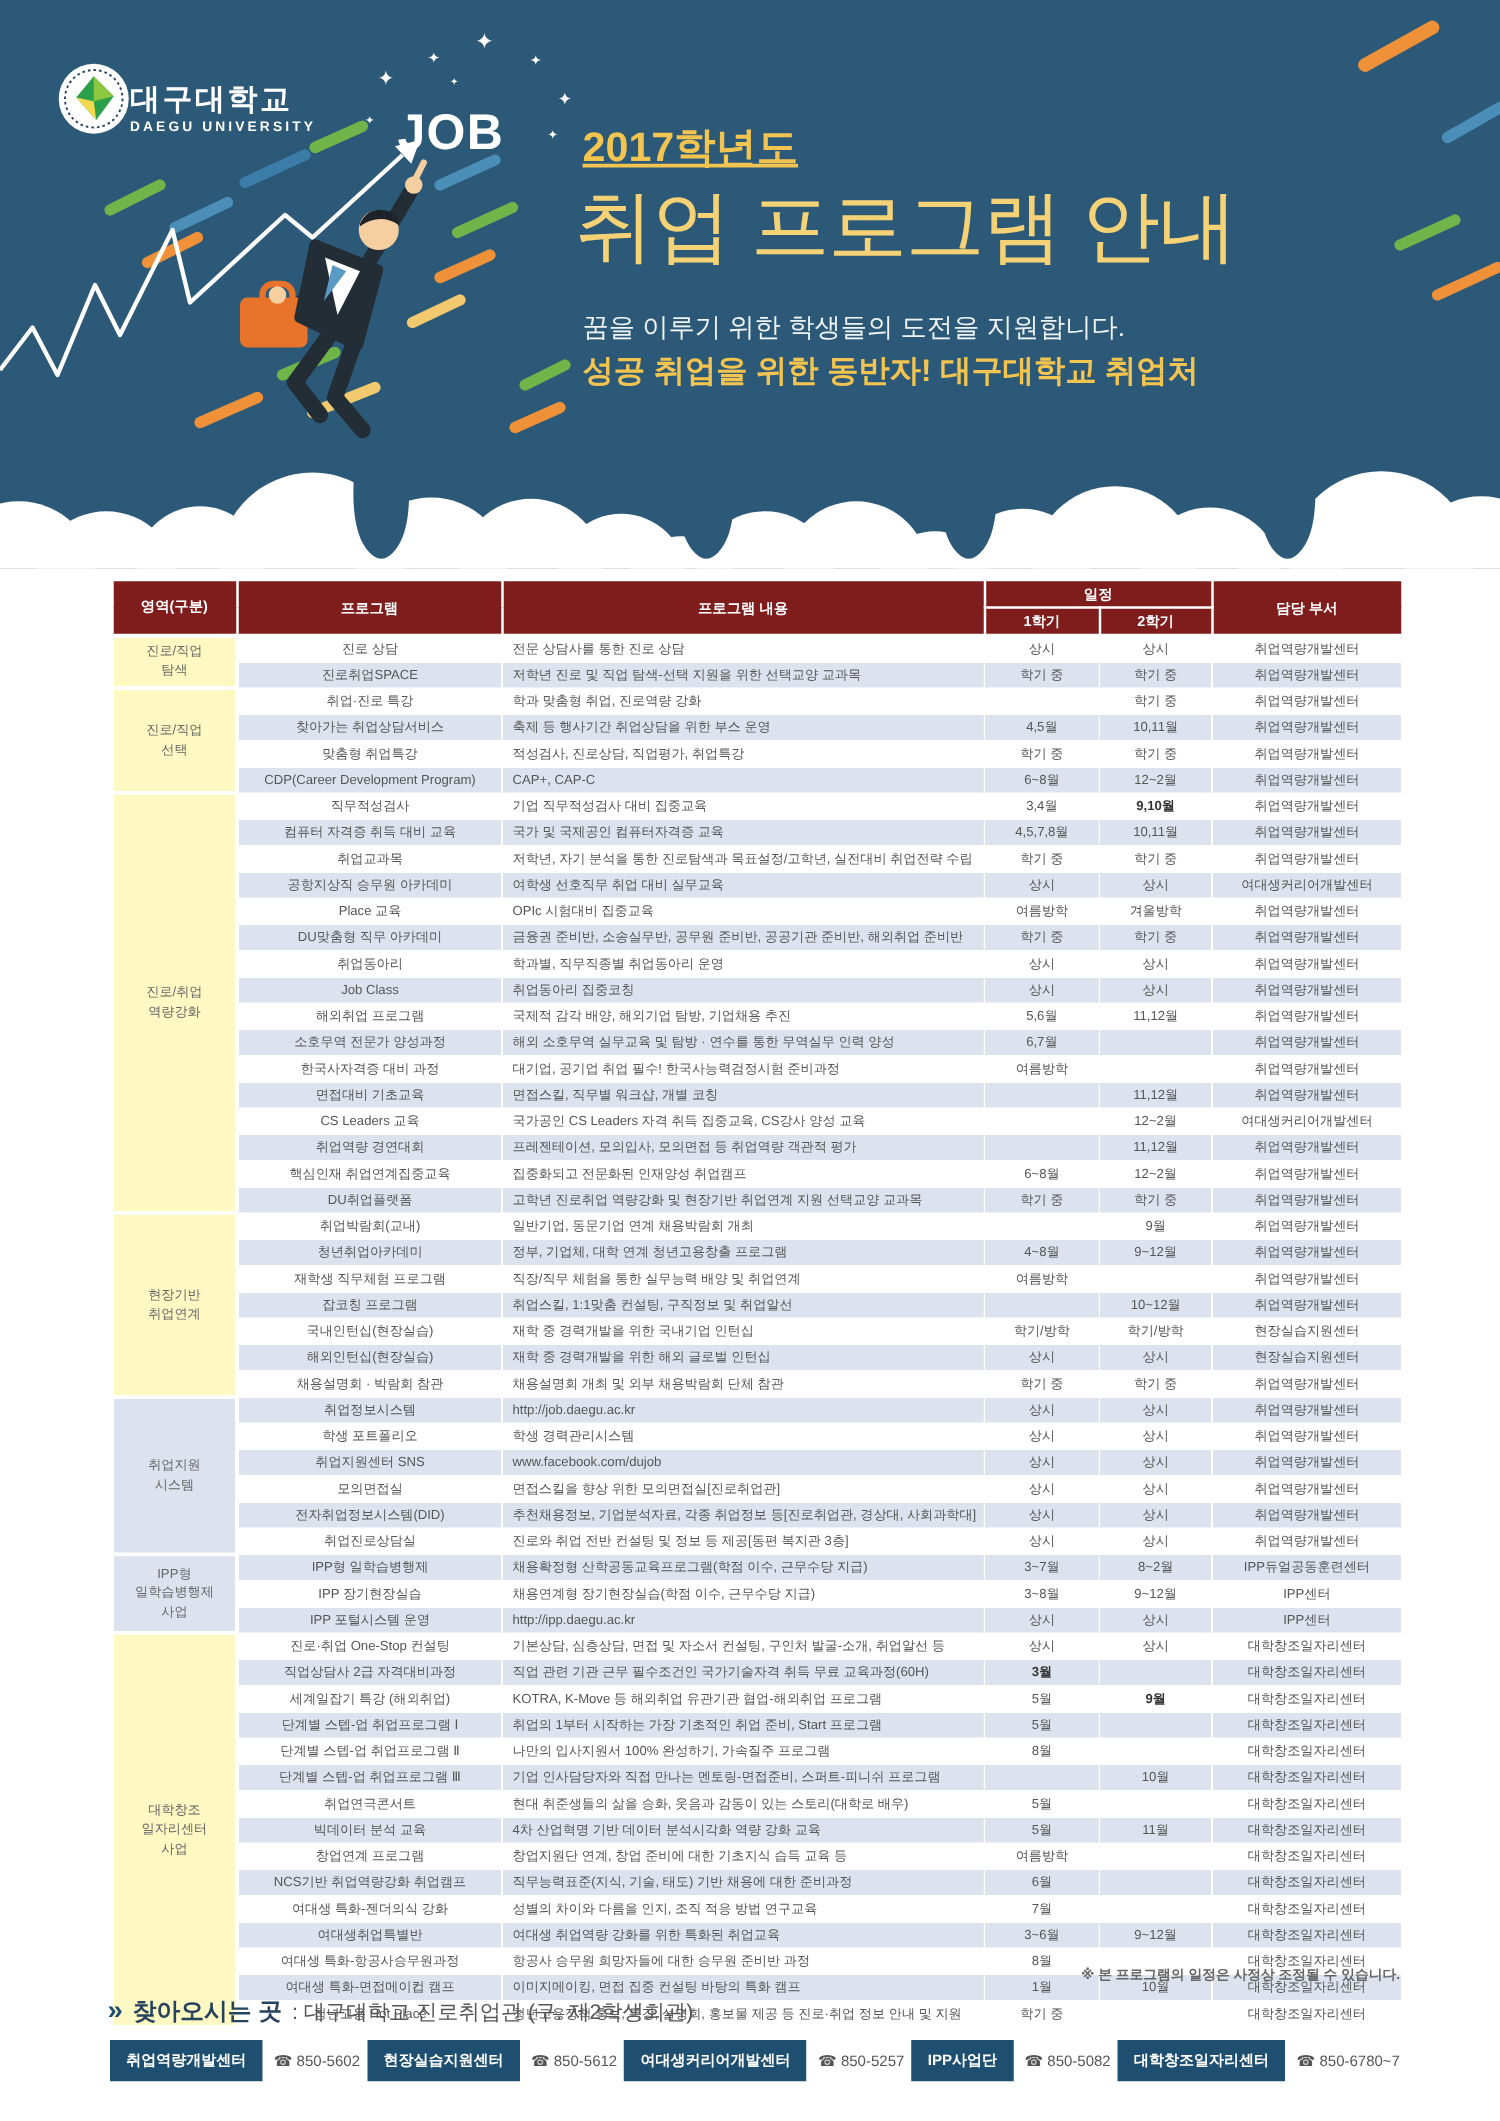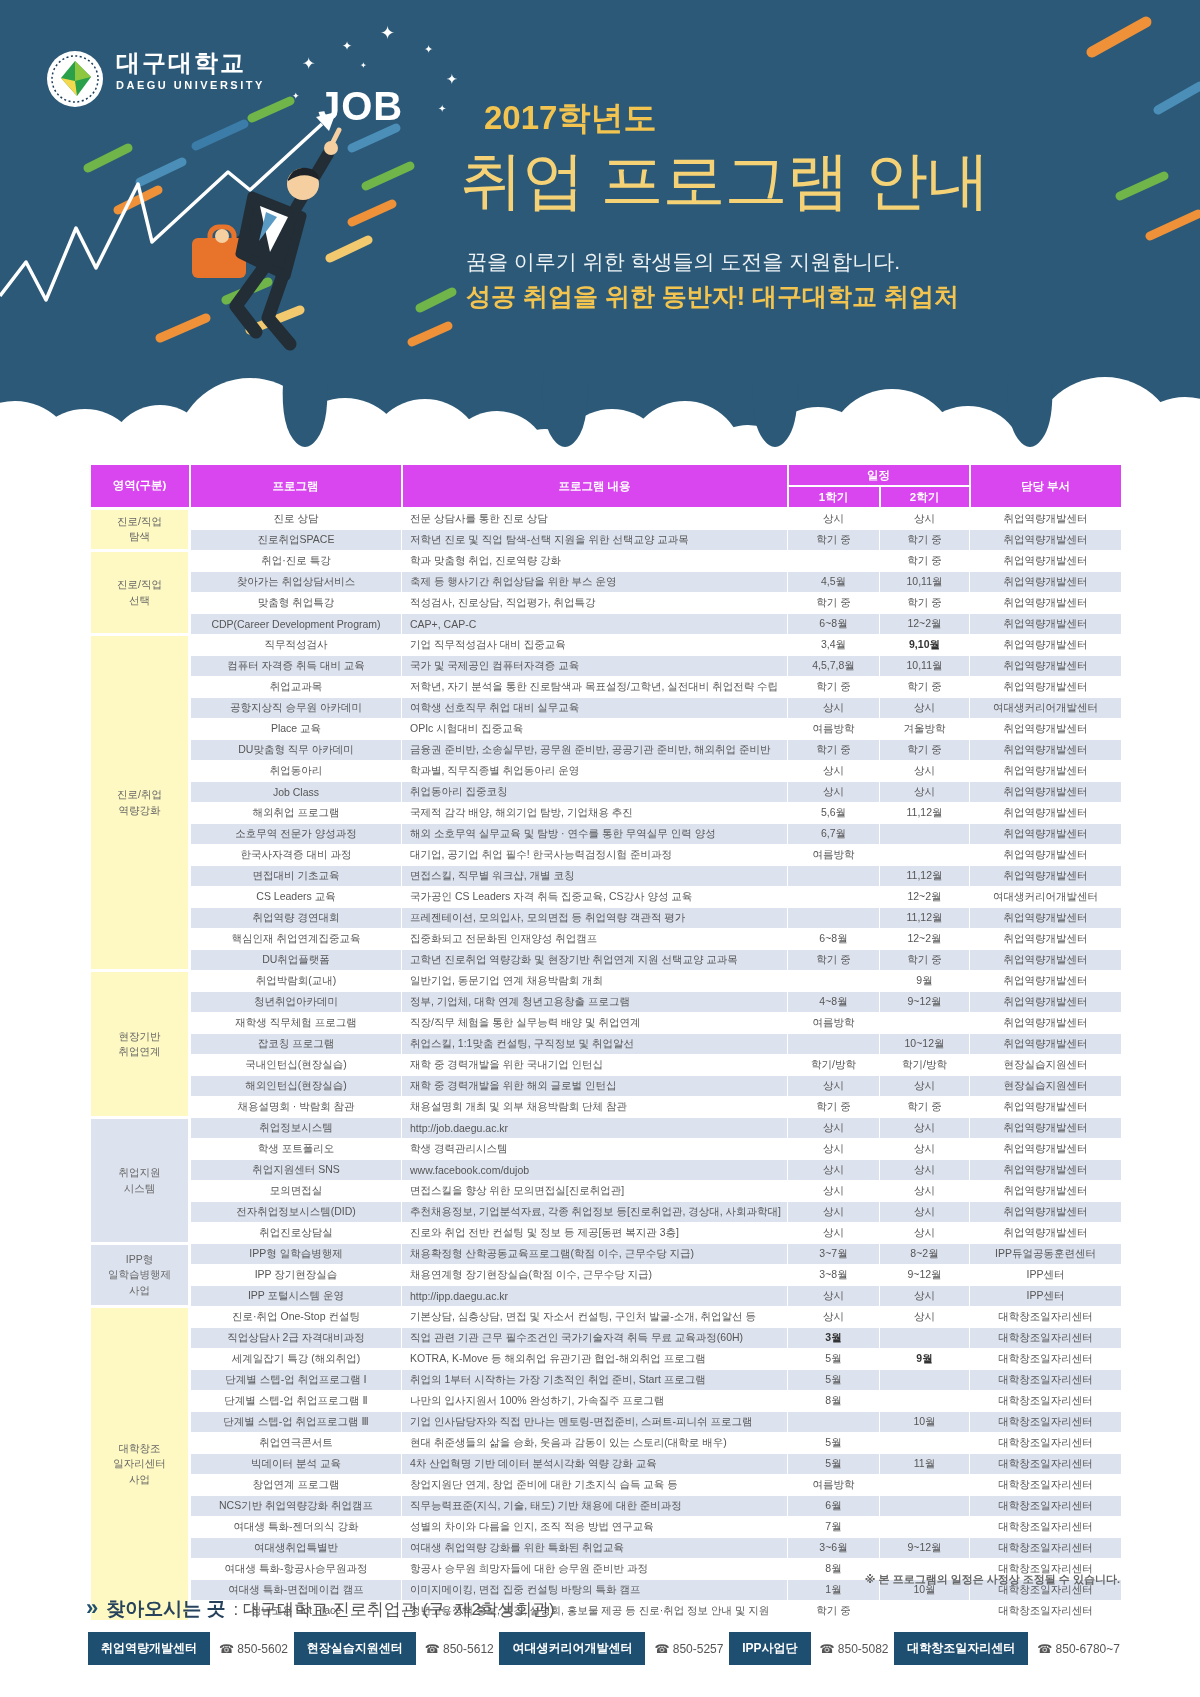--- a/index.html
+++ b/index.html
@@ -2,35 +2,35 @@
 <html><head>
 <meta charset="utf-8">
 <style>
   html,body{margin:0;padding:0;}
   body{
     width:1200px;height:1697px;position:relative;background:#ffffff;
     font-family:"Liberation Sans","DejaVu Sans",sans-serif;overflow:hidden;
   }
   
   .banner{position:absolute;left:0;top:0;width:1200px;height:455px;background:#2b5977;overflow:hidden;}
-  .logo{position:absolute;left:46px;top:50px;display:flex;align-items:flex-start;gap:12px;}
+  .logo{position:absolute;left:46px;top:50px;display:flex;align-items:flex-end;gap:0;}
   .logo-text .kr{font-size:24px;font-weight:bold;color:#ffffff;letter-spacing:2px;line-height:1.1;}
   .logo-text .en{font-size:11px;color:#ffffff;letter-spacing:2.5px;font-weight:bold;margin-top:3px;}
   .illu{position:absolute;left:0;top:0;}
   .job-label{position:absolute;left:318px;top:84px;font-size:40px;font-weight:bold;color:#ffffff;letter-spacing:1px;}
   .star{position:absolute;color:#ffffff;line-height:1;}
-  .year{position:absolute;left:484px;top:96px;font-size:33px;font-weight:bold;color:#f3c44f;}
+  .year{position:absolute;left:466px;top:96px;font-size:33px;font-weight:bold;color:#f3c44f;text-decoration:underline;}
   .title{position:absolute;left:460px;top:138px;font-size:63px;font-weight:normal;color:#f6d276;letter-spacing:-1px;white-space:nowrap;}
   .subtitle{position:absolute;left:466px;top:248px;font-size:21px;color:#eef3f6;}
   .tagline{position:absolute;left:466px;top:280px;font-size:25px;font-weight:bold;color:#f3c44f;}
   .clouds{position:absolute;left:0;top:335px;}
   
   .prog-table{position:absolute;left:88px;top:463px;width:1032px;border-collapse:collapse;table-layout:fixed;}
   .prog-table th{
-    background:#d946ef;color:#ffffff;font-size:11.5px;font-weight:bold;
+    background:#7f1d1d;color:#ffffff;font-size:11.5px;font-weight:bold;
     border:2px solid #ffffff;height:20px;padding:0;text-align:center;
   }
   .prog-table td{
     border:1px solid #ffffff;height:20px;padding:0 8px;font-size:10.5px;color:#555555;
     text-align:center;overflow:hidden;white-space:nowrap;background:#ffffff;
   }
   .prog-table tr.alt td{background:#dde3ee;}
   .prog-table td.cont{text-align:left;}
   .prog-table td.area{
     background:#fef9c3;border:3px solid #ffffff;color:#666666;

